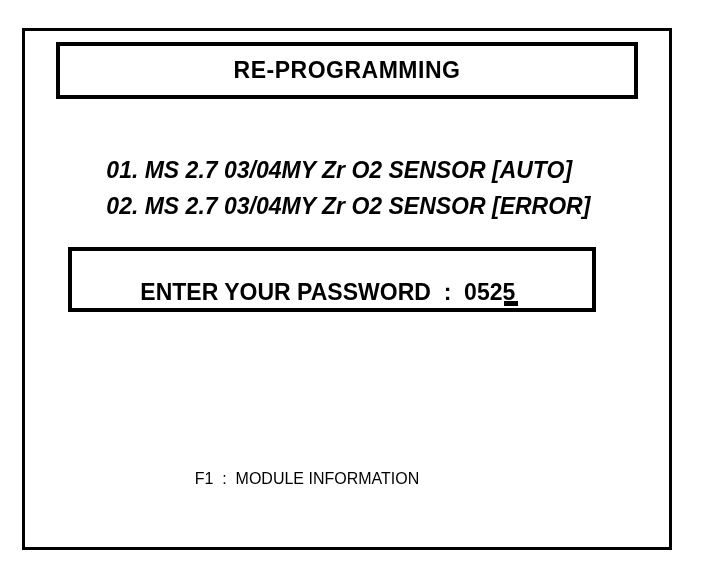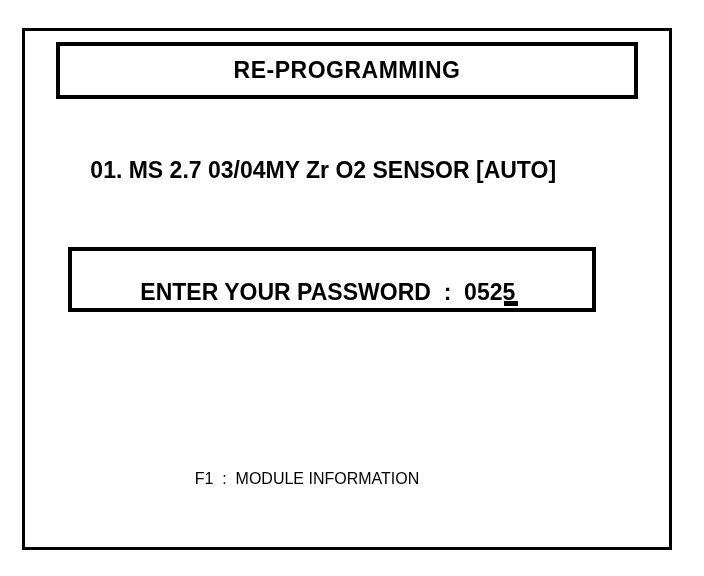--- a/index.html
+++ b/index.html
@@ -27,23 +27,23 @@
     position: absolute; left: 31px; top: 11px;
     width: 582px; height: 57px;
     border: 4px solid var(--foreground, #000);
     display: flex; align-items: center; justify-content: center;
   }
   .title-text {
     font-size: 23px; font-weight: 700; letter-spacing: 0.5px; white-space: pre;
   }
 
   .menu-item {
-    position: absolute; left: 27px;
+    position: absolute; left: 43px;
     font-size: 23px; font-weight: 700; line-height: 23px;
-    white-space: pre; cursor: default;
+    white-space: pre; cursor: default; font-style: italic;
   }
   .menu-item.item-1 { top: 105px; }
   .menu-item.item-2 { top: 141px; }
 
   .password-box {
     position: absolute; left: 43px; top: 216px;
     width: 528px; height: 65px;
     border: 4px solid var(--foreground, #000);
     padding: 7px 13px 0 30px;
     font-size: 23px; font-weight: 700; line-height: 23px;
@@ -70,20 +70,23 @@
   <div class="outer-frame">
 
     <div class="title-box">
       <span class="title-text">RE-PROGRAMMING</span>
     </div>
 
     <div class="menu-item item-1">
       <span>01. MS 2.7 03/04MY Zr O2 SENSOR [AUTO]</span>
     </div>
 
+    <div class="menu-item item-2">
+      <span>02. MS 2.7 03/04MY Zr O2 SENSOR [ERROR]</span>
+    </div>
 
     <div class="password-box">
       <span>ENTER YOUR PASSWORD</span><span>  :  </span><span>0525</span><span class="cursor"></span>
     </div>
 
     <div class="footer-hint">
       <span>F1  :  MODULE INFORMATION</span>
     </div>
 
   </div>

